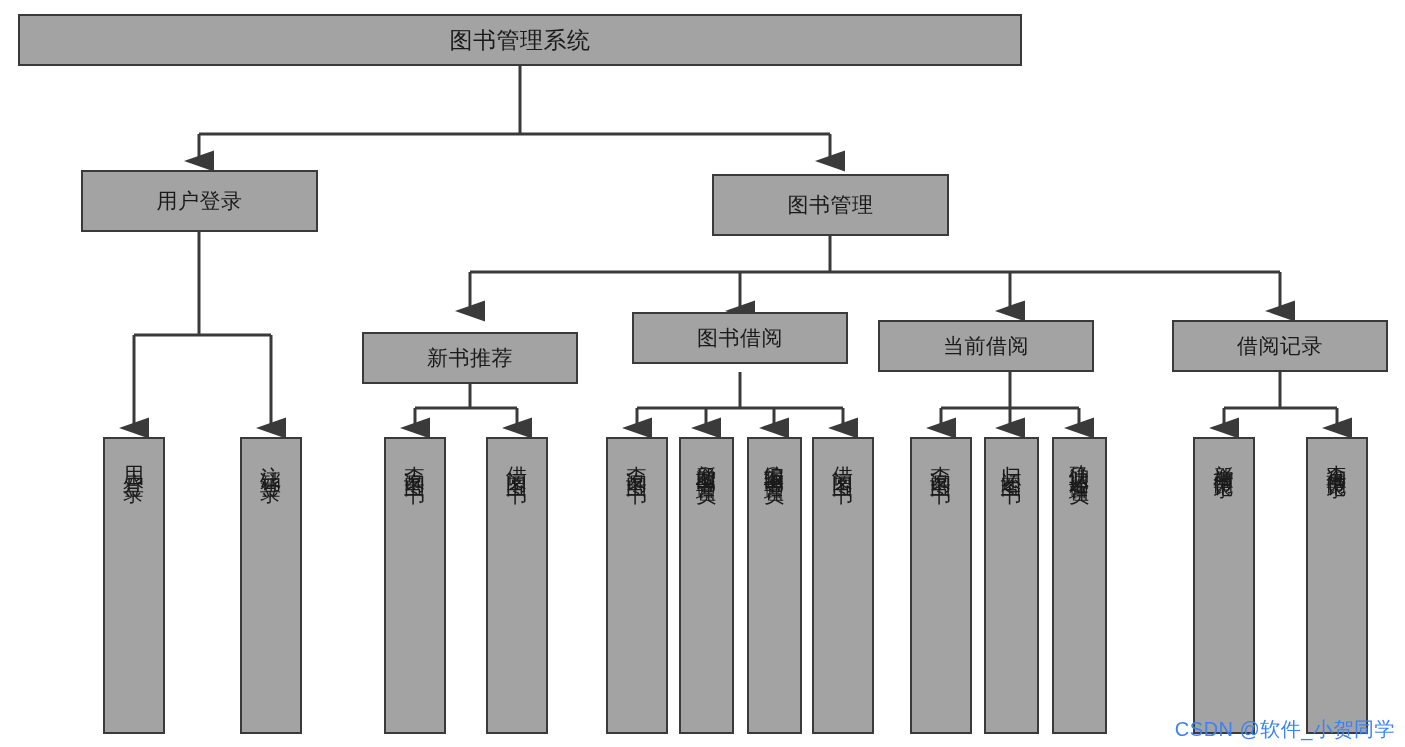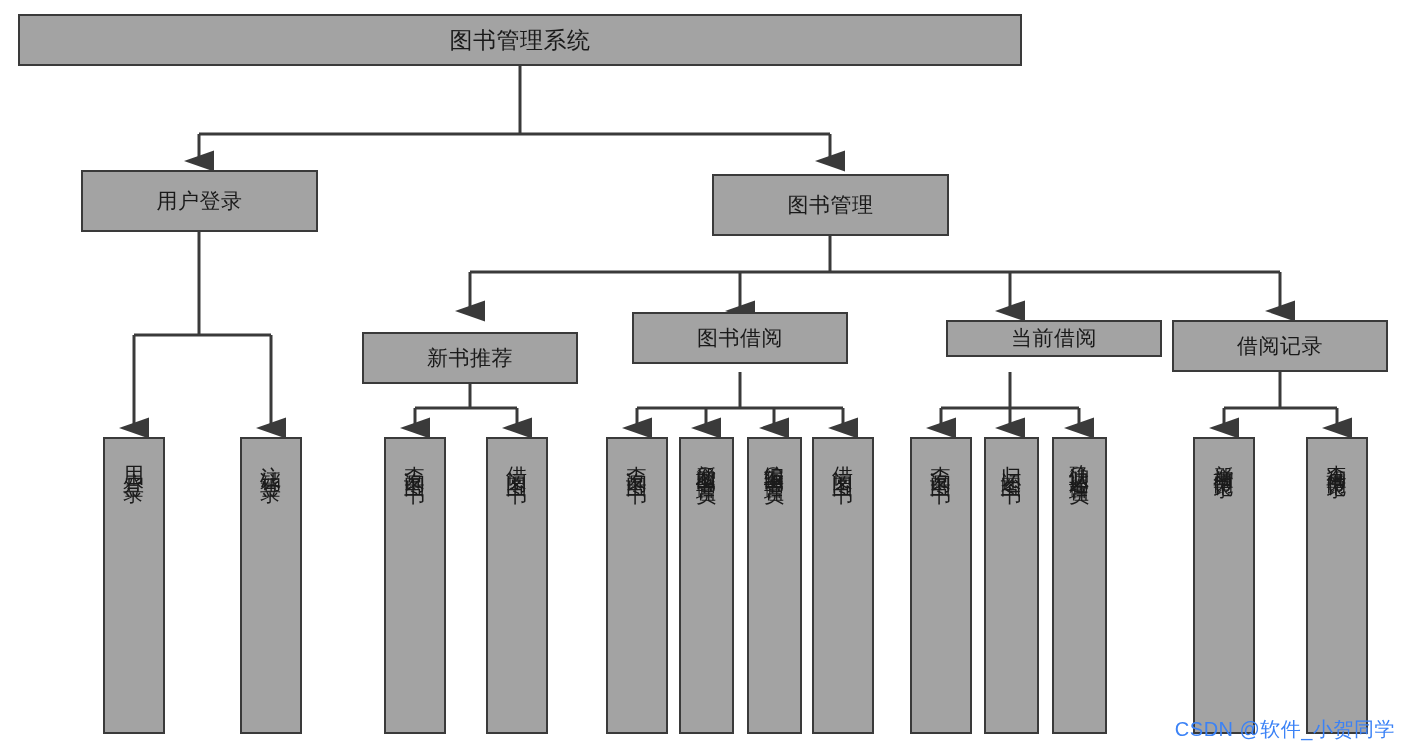--- a/index.html
+++ b/index.html
@@ -144,21 +144,21 @@
   <div class="node branch" style="left:712px; top:174px; width:237px; height:62px;">
     <span class="label">图书管理</span>
   </div>
 
   <div class="node branch" style="left:362px; top:332px; width:216px; height:52px;">
     <span class="label">新书推荐</span>
   </div>
   <div class="node branch" style="left:632px; top:312px; width:216px; height:52px;">
     <span class="label">图书借阅</span>
   </div>
-  <div class="node branch" style="left:946px; top:320px; width:216px; height:37px;">
+  <div class="node branch" style="left:878px; top:320px; width:216px; height:52px;">
     <span class="label">当前借阅</span>
   </div>
   <div class="node branch" style="left:1172px; top:320px; width:216px; height:52px;text-align:center;">
     <span class="label">借阅记录</span>
   </div>
 
   <div class="node leaf" style="left:103px; top:437px; width:62px; height:297px;">
     <span class="label">用户登录</span>
   </div>
   <div class="node leaf" style="left:240px; top:437px; width:62px; height:297px;">

